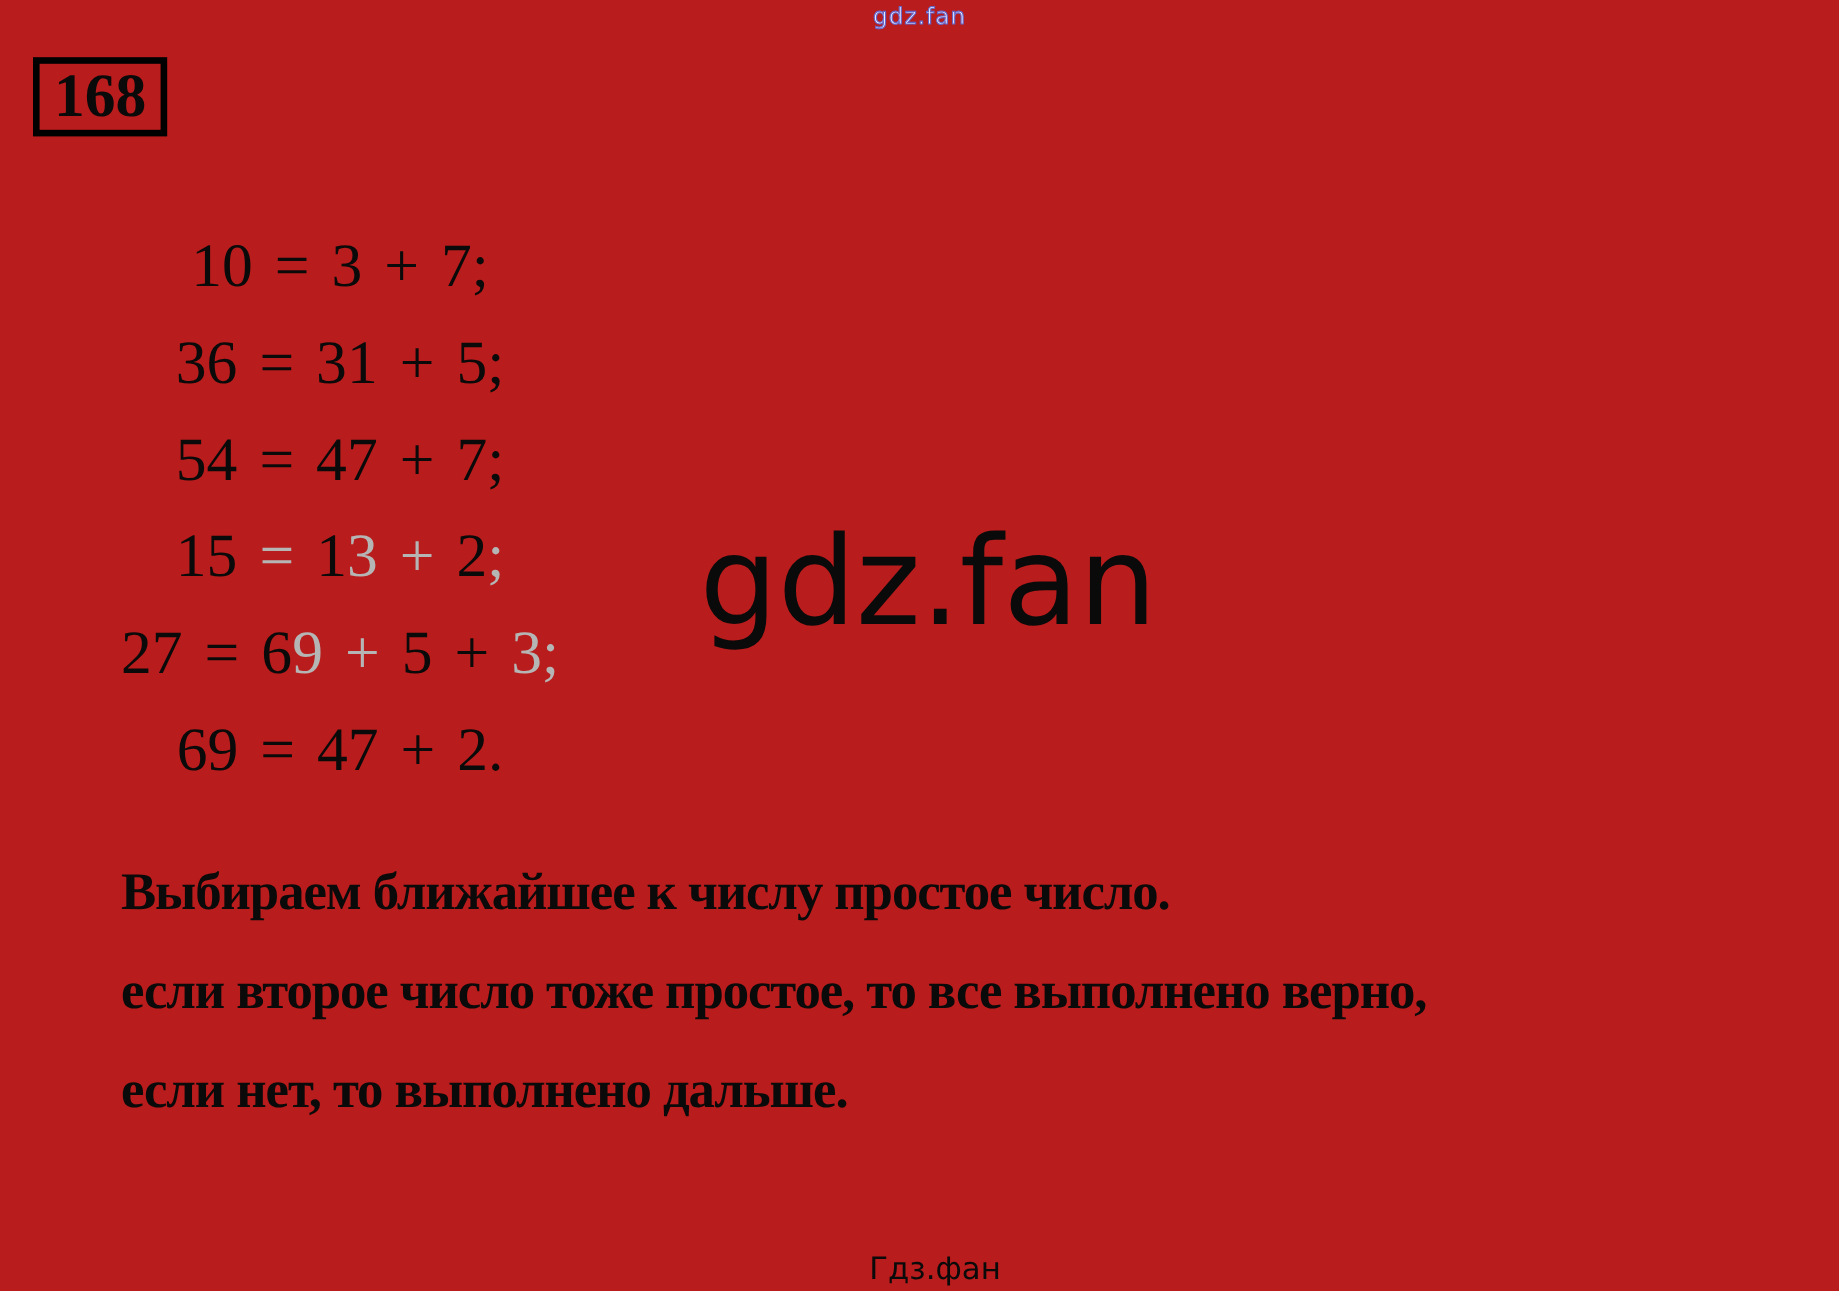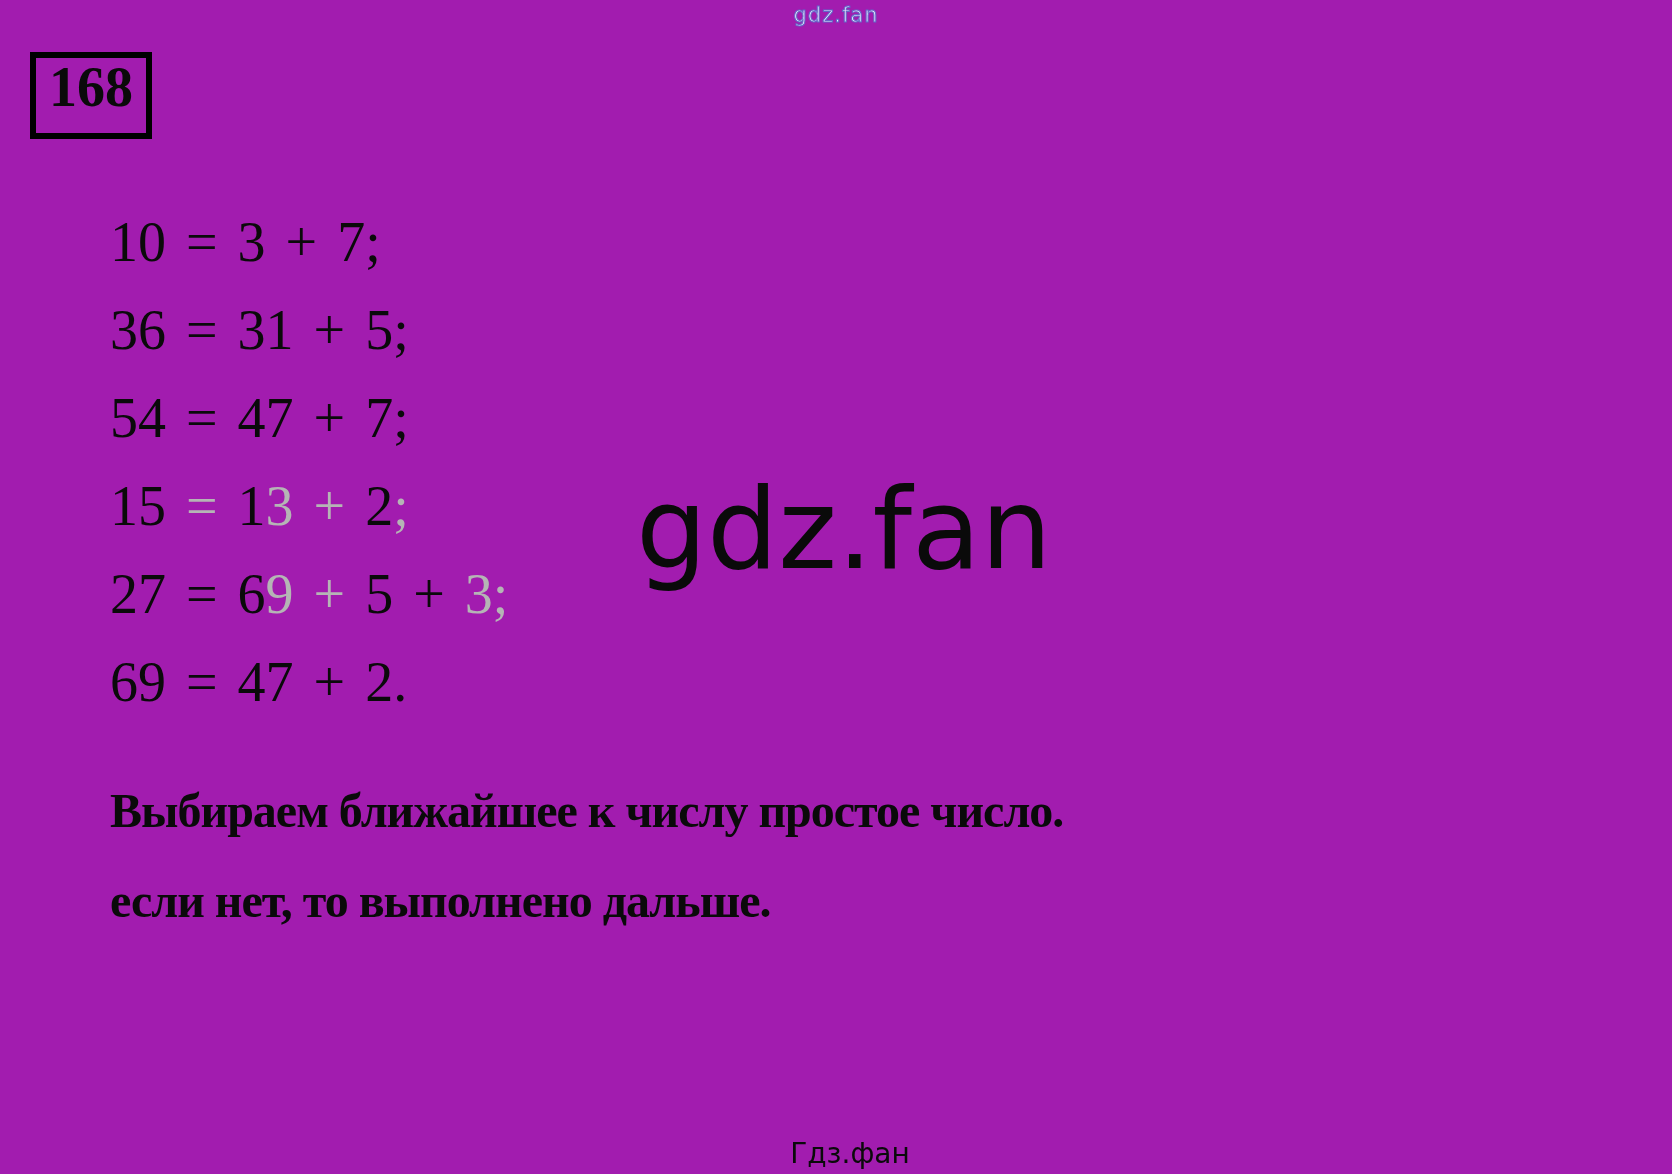--- a/index.html
+++ b/index.html
@@ -1,44 +1,44 @@
 <!DOCTYPE html>
 <html style="--text: #0a0a0a; --faded: #b5b5b5; --topwm: #6565c8;"><head>
 <meta charset="utf-8">
 <style>
   html,body{margin:0;padding:0;background:#ffffff;}
   body{width:1672px;height:1174px;position:relative;overflow:hidden;
        font-family:"Liberation Serif", serif;}
-  .page{position:absolute;inset:0;background:#a21caf;}
+  .page{position:absolute;inset:0;background:#b91c1c;}
 
   .top-watermark{
     position:absolute;top:3px;left:0;width:100%;text-align:center;
     font-family:"DejaVu Sans", sans-serif;font-size:21px;letter-spacing:1px;
     color:#eeeeff;-webkit-text-stroke:1px var(--topwm,#6565c8);
     text-shadow:0 0 1px var(--topwm,#6565c8);
   }
 
   .problem-box{
     position:absolute;left:30px;top:52px;
-    border:6px solid #000;padding:1px 13px 18px 13px;
+    border:6px solid #000;padding:1px 13px 3px 13px;
     font-family:"Liberation Serif", serif;font-weight:bold;
     font-size:56px;line-height:1.0;color:var(--text,#0a0a0a);
   }
 
   .heading{
     position:absolute;left:110px;top:122px;
     font-size:52px;letter-spacing:-1px;color:var(--text,#0a0a0a);
     white-space:nowrap;
   }
 
   .equations{
     position:absolute;left:110px;top:198px;
     font-size:56px;line-height:88px;color:var(--text,#0a0a0a);
   }
-  .eq-line{white-space:pre;word-spacing:6px;}
+  .eq-line{white-space:pre;word-spacing:6px;text-align:center;}
   .eq-line .faded{color:var(--faded,#b5b5b5);}
 
   .big-watermark{
     position:absolute;left:636px;top:462px;
     font-family:"DejaVu Sans", sans-serif;font-size:112px;line-height:1.2;
     color:var(--text,#0a0a0a);letter-spacing:0px;
   }
 
   .explanation{
     position:absolute;left:110px;top:766px;
@@ -68,18 +68,19 @@
       <div class="eq-line"><span>54 = 47 + 7;</span></div>
       <div class="eq-line"><span>15 </span><span class="faded">= </span><span>1</span><span class="faded">3 </span><span class="faded">+ </span><span>2</span><span class="faded">;</span></div>
       <div class="eq-line"><span>27 = 6</span><span class="faded">9 </span><span class="faded">+ </span><span>5 + </span><span class="faded">3;</span></div>
       <div class="eq-line"><span>69 = 47 + 2.</span></div>
     </div>
 
   <div class="big-watermark">gdz.fan</div>
 
   <div class="explanation">
     <div class="exp-line">Выбираем ближайшее к числу простое число.</div>
+    <div class="exp-line">если второе число тоже простое, то все выполнено верно,</div>
     <div class="exp-line">если нет, то выполнено дальше.</div>
   </div>
 
   <div class="footer">Гдз.фан</div>
 
 </div>
 
 </body></html>

